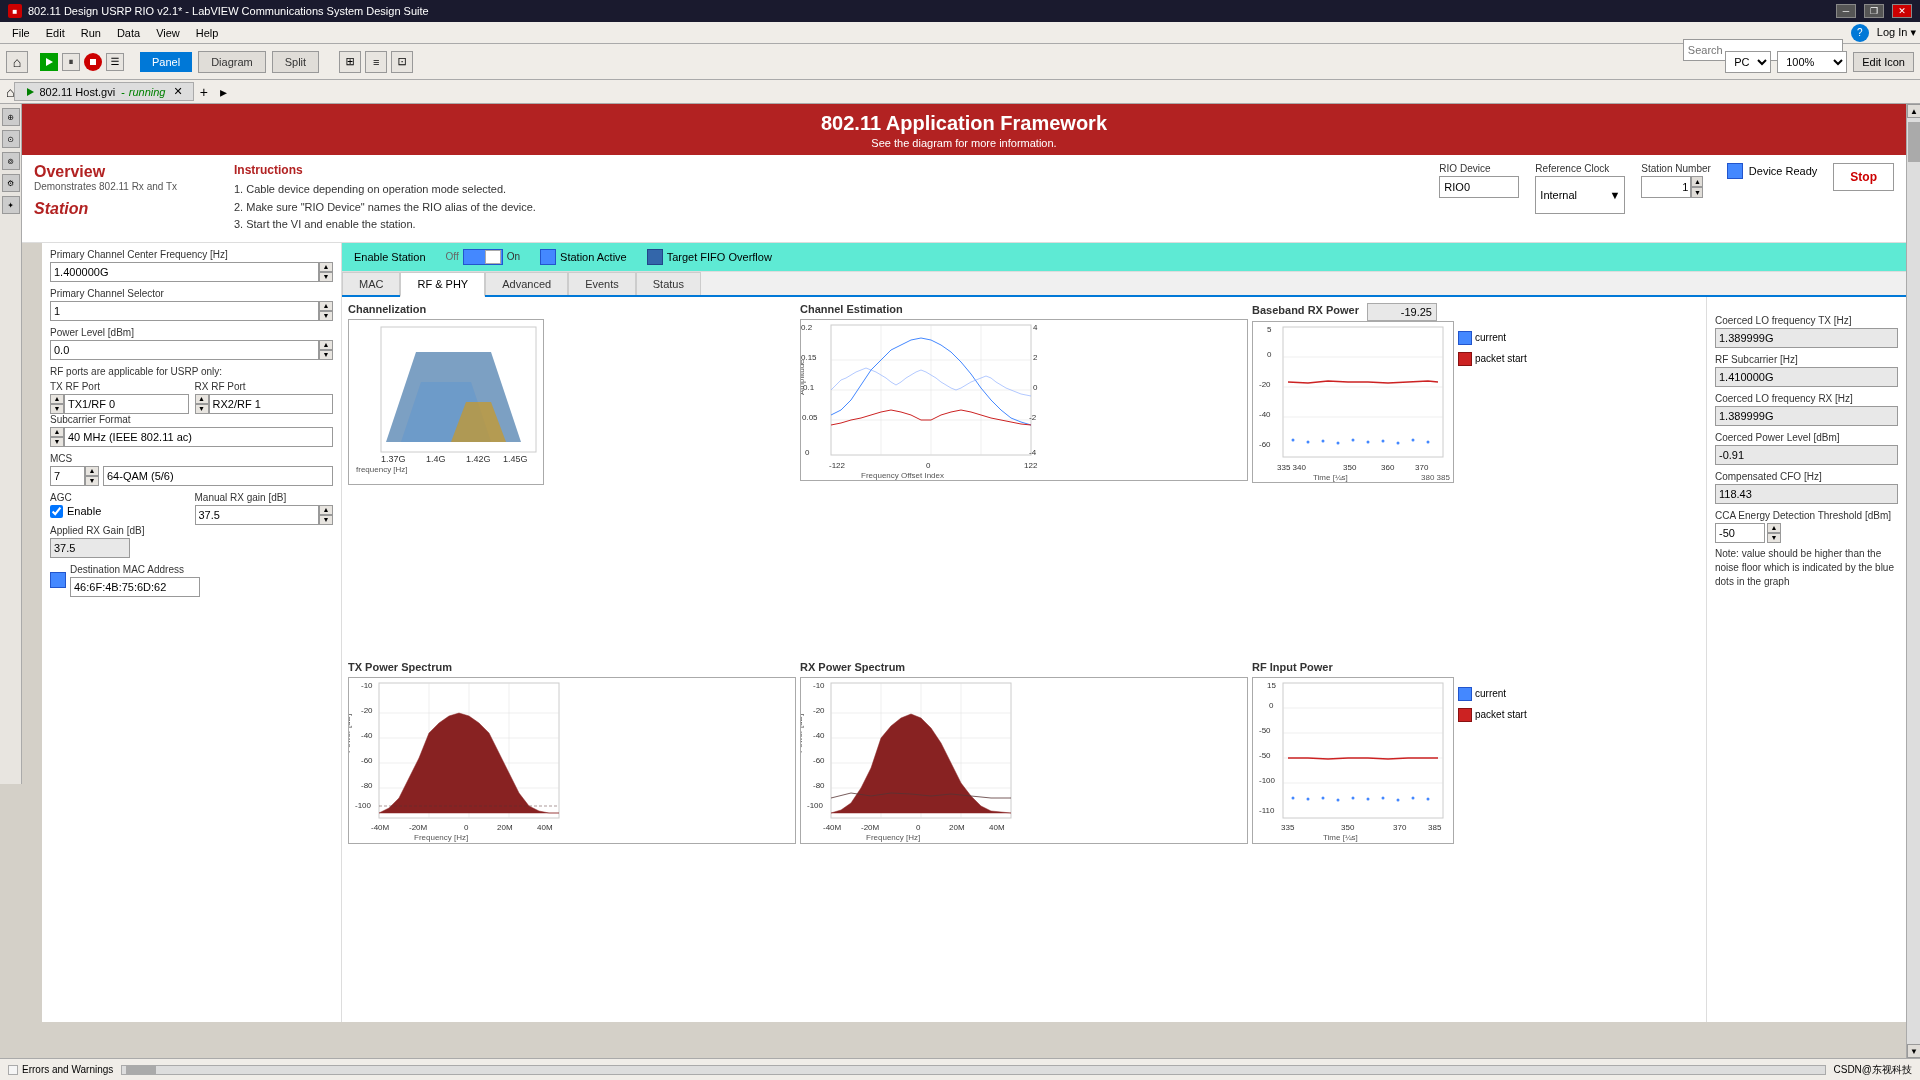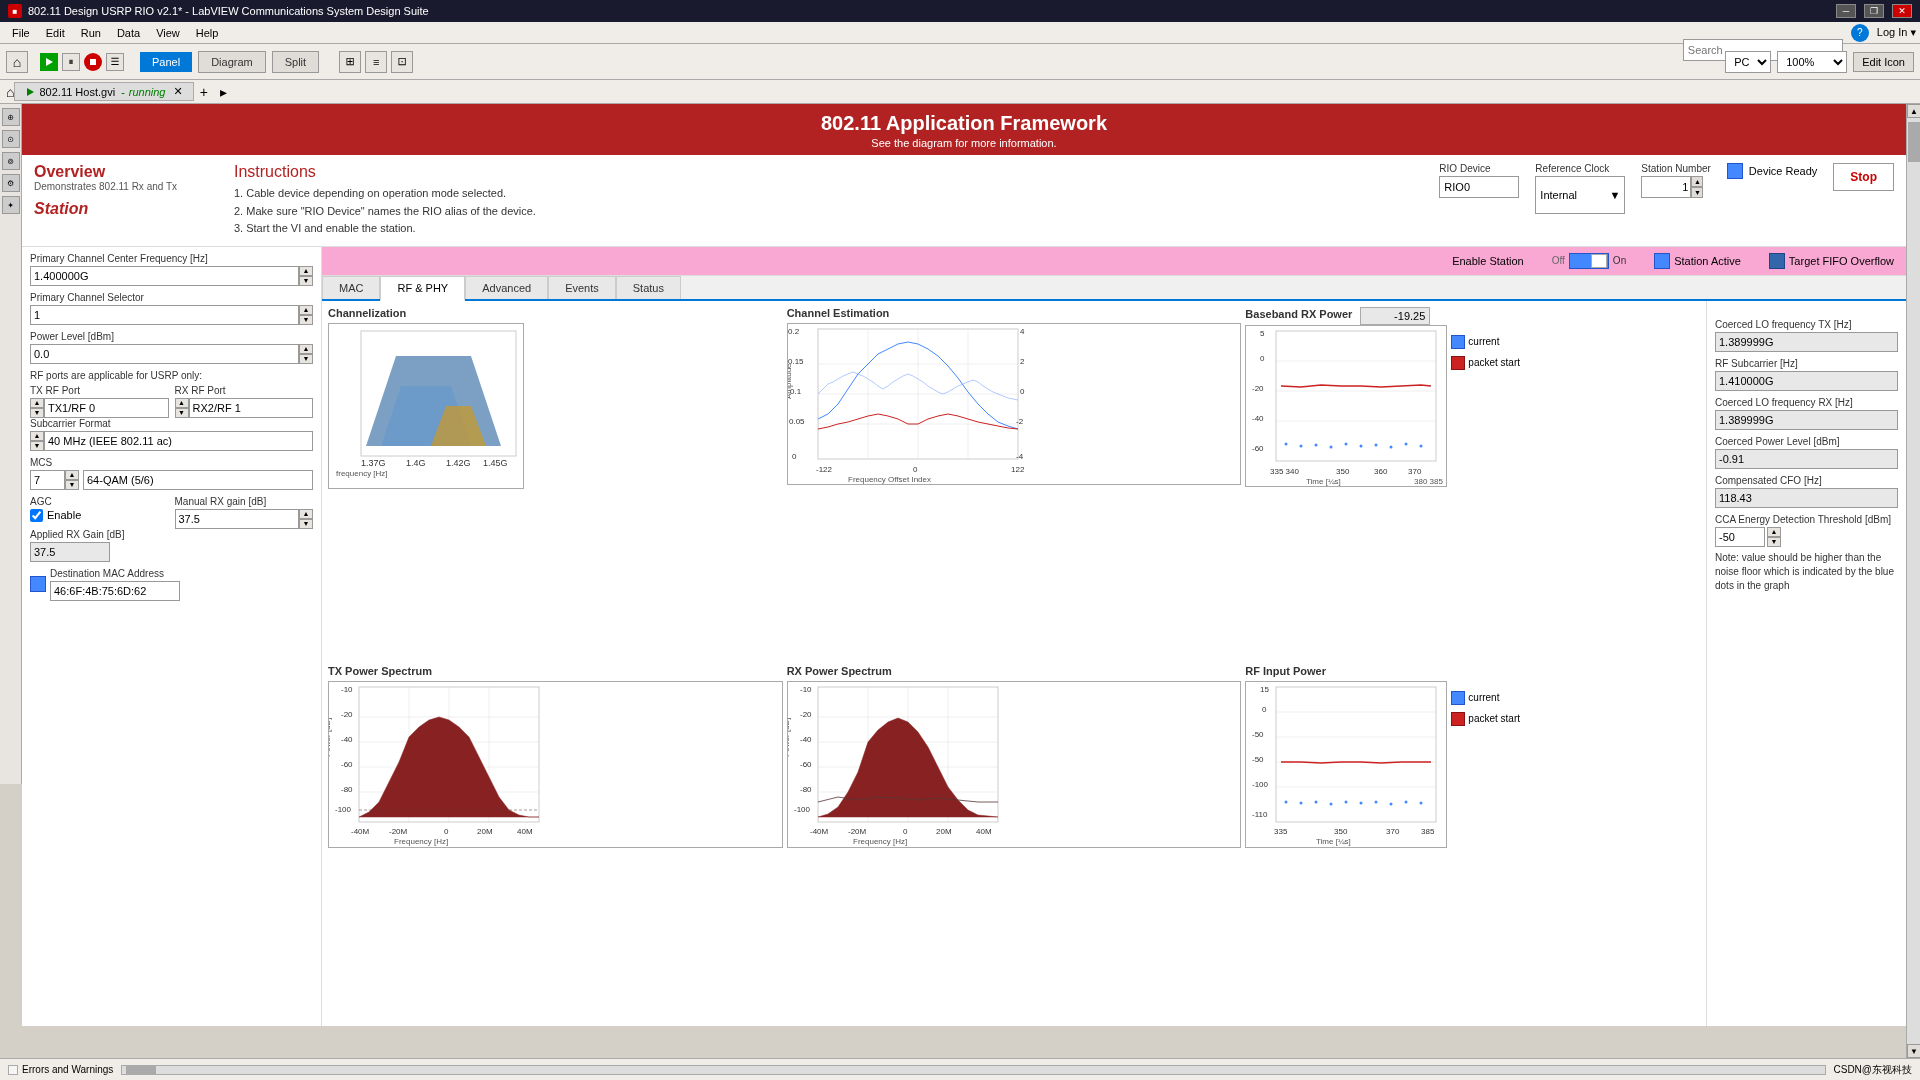--- a/index.html
+++ b/index.html
@@ -41,53 +41,53 @@
     .header-banner h1 { font-size: 20px; font-weight: bold; }
     .header-banner p { font-size: 11px; margin-top: 2px; }
 
     
     .overview-section { background: white; padding: 8px 12px; display: flex; gap: 20px; border-bottom: 1px solid #ddd; }
     .overview-left { min-width: 180px; }
     .overview-title { color: #b22222; font-size: 16px; font-weight: bold; }
     .overview-subtitle { font-size: 10px; color: #555; }
     .station-title { color: #b22222; font-size: 16px; font-weight: bold; margin-top: 8px; font-style: italic; }
     .instructions-area { flex: 1; }
-    .instructions-title { color: #b22222; font-size: 16px; font-weight: normal; }
+    .instructions-title { color: #b22222; font-size: 12px; font-weight: bold; }
     .instructions-list { font-size: 11px; color: #333; margin-top: 4px; line-height: 1.6; }
     .device-controls { display: flex; gap: 16px; align-items: flex-start; margin-left: auto; }
     .control-group { display: flex; flex-direction: column; gap: 2px; }
     .control-label { font-size: 10px; color: #333; }
     .control-input { height: 22px; border: 1px solid #999; padding: 0 4px; font-size: 11px; background: white; }
     .control-dropdown { height: 22px; border: 1px solid #999; background: white; font-size: 11px; display: flex; align-items: center; padding: 0 4px; gap: 2px; }
     .number-spinner { display: flex; align-items: center; }
     .spinner-input { width: 50px; height: 22px; border: 1px solid #999; text-align: right; padding: 0 2px; font-size: 11px; }
     .spinner-arrows { display: flex; flex-direction: column; }
     .spinner-arrow { width: 12px; height: 11px; background: #e0ddd8; border: 1px solid #999; font-size: 7px; display: flex; align-items: center; justify-content: center; cursor: pointer; }
     .device-ready-indicator { display: flex; align-items: center; gap: 6px; }
     .indicator-light { width: 16px; height: 16px; background: #4488ff; border: 1px solid #2255cc; }
     .stop-btn { background: white; border: 1px solid #999; color: #cc0000; padding: 4px 16px; font-size: 12px; font-weight: bold; cursor: pointer; height: 28px; }
 
     
-    .station-panel { background: white; display: flex; height: calc(100% - 152px); }
+    .station-panel { background: white; display: flex; height: calc(100% - 152px); margin-left: 20px; }
     .station-left { width: 300px; min-width: 300px; padding: 6px 8px; border-right: 1px solid #ddd; overflow-y: auto; }
     .field-group { margin-bottom: 6px; }
     .field-label { font-size: 10px; color: #333; margin-bottom: 2px; }
     .input-field { height: 20px; border: 1px solid #999; background: white; font-size: 11px; padding: 0 3px; flex: 1; }
     .input-with-spinner { display: flex; align-items: center; }
     .small-spinner { display: flex; flex-direction: column; }
     .small-arrow { width: 14px; height: 10px; background: #e8e5e0; border: 1px solid #999; font-size: 7px; display: flex; align-items: center; justify-content: center; cursor: pointer; }
     .checkbox-row { display: flex; align-items: center; gap: 4px; font-size: 11px; }
     .two-col { display: grid; grid-template-columns: 1fr 1fr; gap: 6px; }
     .mac-indicator { width: 16px; height: 16px; background: #4488ff; border: 1px solid #2255cc; flex-shrink: 0; }
 
     
     .station-right { flex: 1; display: flex; flex-direction: column; overflow: hidden; }
 
     
-    .enable-row { display: flex; align-items: center; gap: 28px; padding: 6px 12px; background: #f9a8d4; border-bottom: 1px solid #ddd; justify-content: flex-end; }
+    .enable-row { display: flex; align-items: center; gap: 20px; padding: 6px 12px; background: #5eead4; border-bottom: 1px solid #ddd; }
     .enable-label { font-size: 11px; }
     .toggle-switch { display: flex; align-items: center; gap: 2px; font-size: 10px; }
     .toggle-bg { width: 40px; height: 16px; background: #4488ff; border: 1px solid #2255cc; position: relative; display: flex; align-items: center; }
     .toggle-knob { width: 16px; height: 14px; background: white; border: 1px solid #aaa; position: absolute; right: 1px; }
     .toggle-label-off { color: #666; margin-right: 2px; font-size: 10px; }
     .toggle-label-on { color: #333; margin-left: 2px; font-size: 10px; }
     .status-indicator { display: flex; align-items: center; gap: 4px; font-size: 11px; }
     .status-light-blue { width: 16px; height: 16px; background: #4488ff; border: 1px solid #2255cc; }
     .status-light-dark { width: 16px; height: 16px; background: #3366aa; border: 1px solid #224488; }
 

